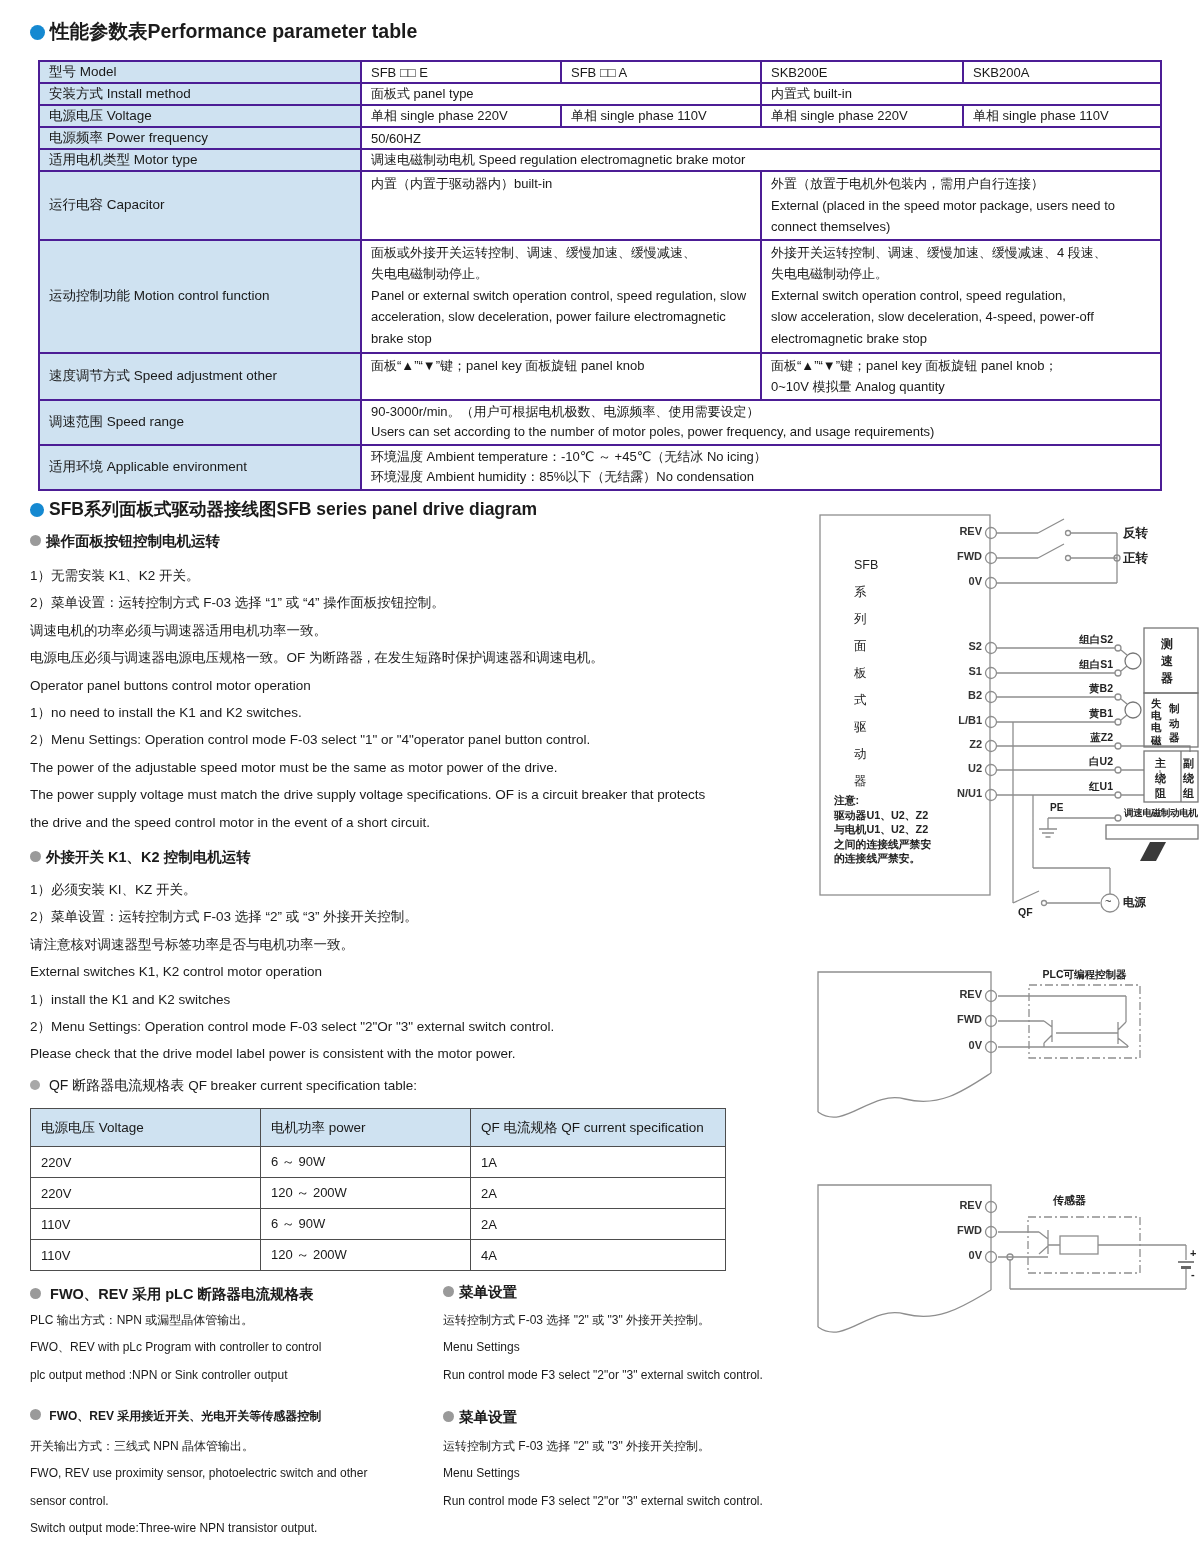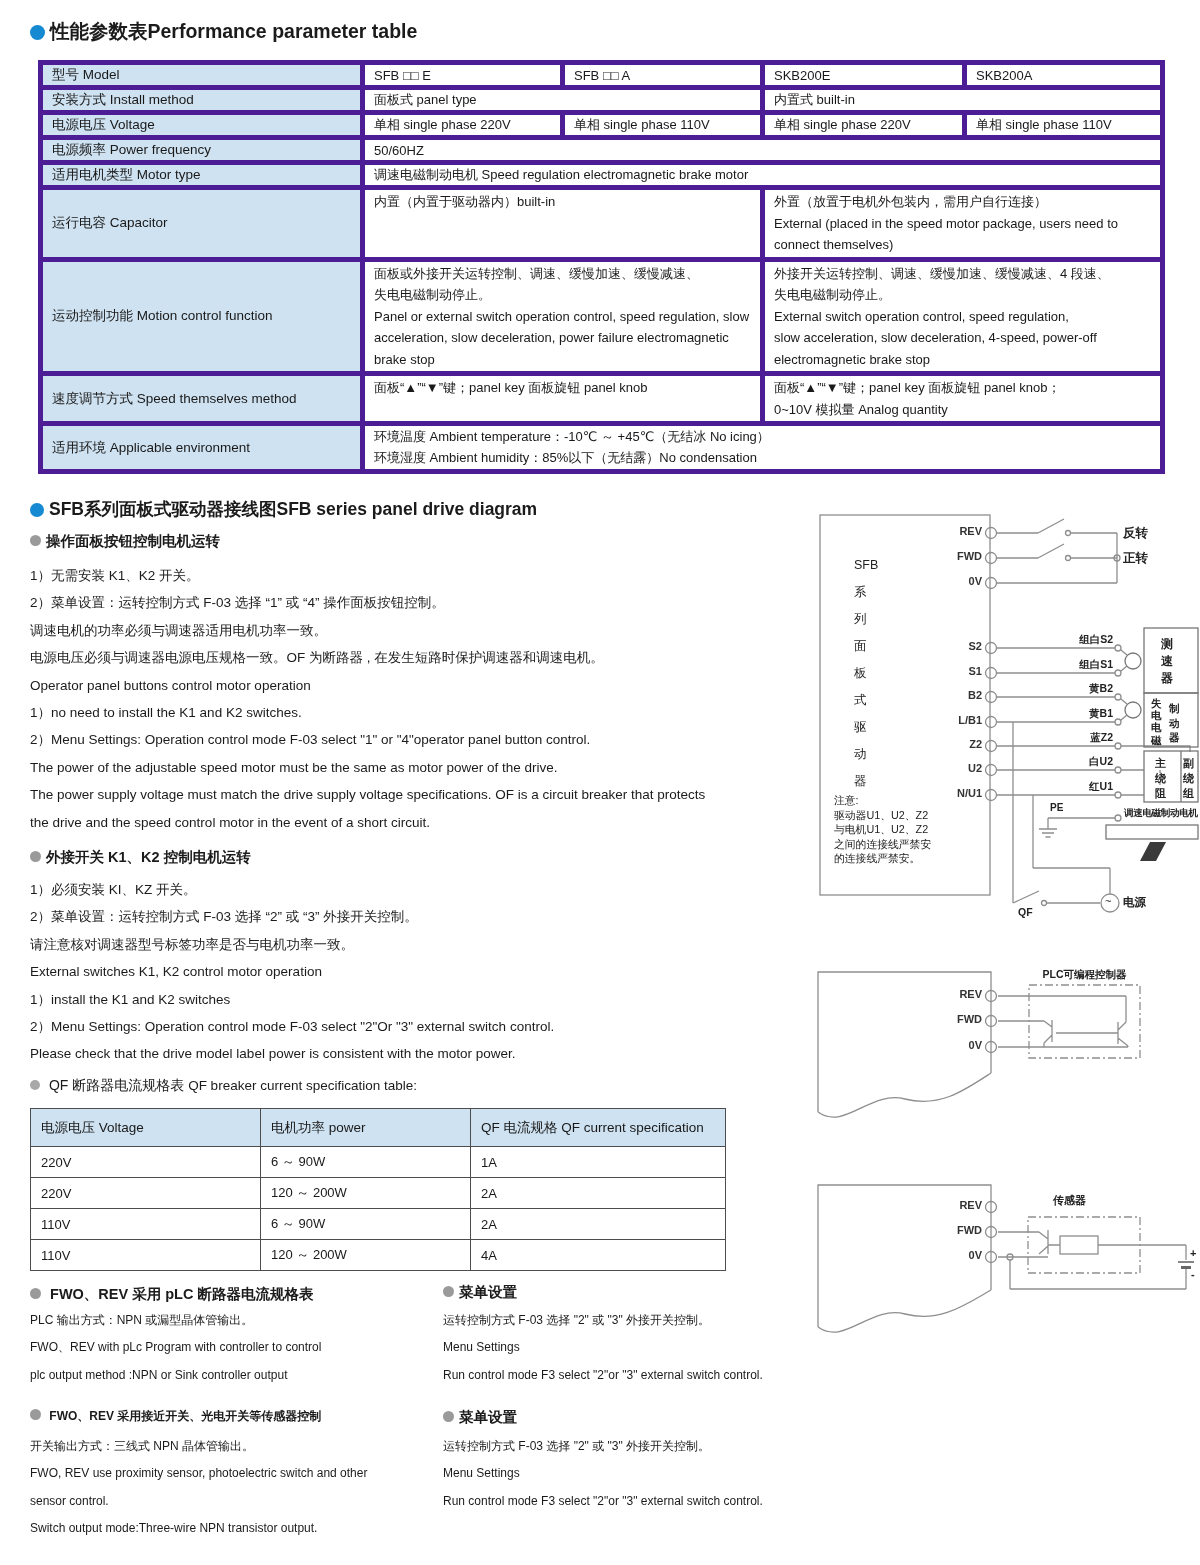--- a/index.html
+++ b/index.html
@@ -7,21 +7,21 @@
        font-family:"Liberation Sans","DejaVu Sans",sans-serif;color:#1b1b1b;overflow:hidden}
   .abs{position:absolute}
   .h1{font-size:19.5px;font-weight:700;white-space:nowrap}
   .h2{font-size:17.5px;font-weight:700;white-space:nowrap}
   .dot{display:inline-block;border-radius:50%;margin-right:5px}
   .dot-blue{width:15px;height:15px;background:#1589d1;vertical-align:-2px}
   .dot-gray{width:11px;height:11px;background:#9a9a9a;vertical-align:0px}
   .dot-sm{width:10px;height:10px;background:#a8a8a8;vertical-align:0px}
   table{border-collapse:collapse;table-layout:fixed}
   .perf{width:1122px}
-  .perf td{border:5px solid #4c1d95;font-size:13px;padding:1px 6px 1px 9px;color:#191919}
+  .perf td{border:2px solid #4c1d95;font-size:13px;padding:1px 6px 1px 9px;color:#191919}
   .perf .lbl{background:#cfe2f1;font-size:13.5px}
   .mult{vertical-align:top;line-height:21.5px;padding-top:3px}
   .qf{width:695px}
   .qf td{border:1px solid #4d4d4d;font-size:13px;padding:2px 6px 2px 10px;color:#191919}
   .qf .hdr{background:#cfe2f1;font-size:13.5px}
   .par{font-size:13.5px;line-height:27.4px;white-space:nowrap}
   .par2{font-size:12px;line-height:27.4px;white-space:nowrap}
   .b{font-weight:400}
   .subh{font-size:14.5px;font-weight:700;white-space:nowrap}
   .subh-lg{font-size:12px;font-weight:700;white-space:nowrap}
@@ -82,23 +82,27 @@
     <td class="lbl">运行电容 Capacitor</td>
     <td colspan="2" class="mult">内置（内置于驱动器内）built-in</td>
     <td colspan="2" class="mult">外置（放置于电机外包装内，需用户自行连接）<br>External (placed in the speed motor package, users need to<br>connect themselves)</td>
   </tr>
   <tr style="height:113px">
     <td class="lbl">运动控制功能 Motion control function</td>
     <td colspan="2" class="mult">面板或外接开关运转控制、调速、缓慢加速、缓慢减速、<br>失电电磁制动停止。<br>Panel or external switch operation control, speed regulation, slow<br>acceleration, slow deceleration, power failure electromagnetic<br>brake stop</td>
     <td colspan="2" class="mult">外接开关运转控制、调速、缓慢加速、缓慢减速、4 段速、<br>失电电磁制动停止。<br>External switch operation control, speed regulation,<br>slow acceleration, slow deceleration, 4-speed, power-off<br>electromagnetic brake stop</td>
   </tr>
   <tr style="height:41px">
-    <td class="lbl">速度调节方式 Speed themselves method</td>
+    <td class="lbl">速度调节方式 Speed adjustment other</td>
     <td colspan="2" class="mult">面板“▲”“▼”键；panel key 面板旋钮 panel knob</td>
     <td colspan="2" class="mult">面板“▲”“▼”键；panel key 面板旋钮 panel knob；<br>0~10V 模拟量 Analog quantity</td>
+  </tr>
+  <tr style="height:42px">
+    <td class="lbl">调速范围 Speed range</td>
+    <td colspan="4" class="mult" style="line-height:20.5px">90-3000r/min。（用户可根据电机极数、电源频率、使用需要设定）<br>Users can set according to the number of motor poles, power frequency, and usage requirements)</td>
   </tr>
   <tr style="height:43px">
     <td class="lbl">适用环境 Applicable environment</td>
     <td colspan="4" class="mult" style="line-height:20.5px">环境温度 Ambient temperature：-10℃ ～ +45℃（无结冰 No icing）<br>环境湿度 Ambient humidity：85%以下（无结露）No condensation</td>
   </tr>
 </tbody>
   </table>
 
 <div class="abs h2" style="left:30px;top:497px">
   <span class="dot dot-blue" style="width:14px;height:14px"></span><span>SFB系列面板式驱动器接线图</span><span>SFB series panel drive diagram</span>
@@ -328,21 +332,21 @@
   <div class="vert" style="left:341px;top:192px;width:13px;font-size:10.5px;line-height:12.2px;font-weight:600">失<br>电<br>电<br>磁</div>
   <div class="vert" style="left:359px;top:196px;width:13px;font-size:10.5px;line-height:14.5px;font-weight:600">制<br>动<br>器</div>
   <div class="vert" style="left:345px;top:251px;width:14px;font-size:11px;line-height:15px;font-weight:600">主<br>绕<br>阻</div>
   <div class="vert" style="left:373px;top:251px;width:14px;font-size:11px;line-height:15px;font-weight:600">副<br>绕<br>组</div>
 
   <div class="dlabel" style="left:314px;top:302px;font-size:9.5px;font-weight:700;letter-spacing:-0.3px">调速电磁制动电机</div>
   <div class="dlabel" style="left:208px;top:401px;font-size:10.5px;font-weight:700">QF</div>
   <div class="dlabel" style="left:295px;top:390px;font-size:11px">~</div>
   <div class="dlabel" style="left:313px;top:390px;font-size:11.5px;font-weight:700">电源</div>
 
-  <div class="dlabel" style="left:24px;top:288px;font-size:10.8px;line-height:14.5px;font-weight:400">注意:<br>驱动器U1、U2、Z2<br>与电机U1、U2、Z2<br>之间的连接线严禁安<br>的连接线严禁安。</div>
+  <div class="dlabel" style="left:24px;top:288px;font-size:10.8px;line-height:14.5px;font-weight:700">注意:<br>驱动器U1、U2、Z2<br>与电机U1、U2、Z2<br>之间的连接线严禁安<br>的连接线严禁安。</div>
 
   <div class="tlabel" style="top:483px">REV</div>
   <div class="tlabel" style="top:508px">FWD</div>
   <div class="tlabel" style="top:534px">0V</div>
   <div class="dlabel" style="left:219px;top:463px;width:111px;text-align:center;font-size:10.5px;font-weight:700">PLC可编程控制器</div>
 
   <div class="tlabel" style="top:694px">REV</div>
   <div class="tlabel" style="top:719px">FWD</div>
   <div class="tlabel" style="top:744px">0V</div>
   <div class="dlabel" style="left:243px;top:688px;font-size:11px;font-weight:700">传感器</div>

